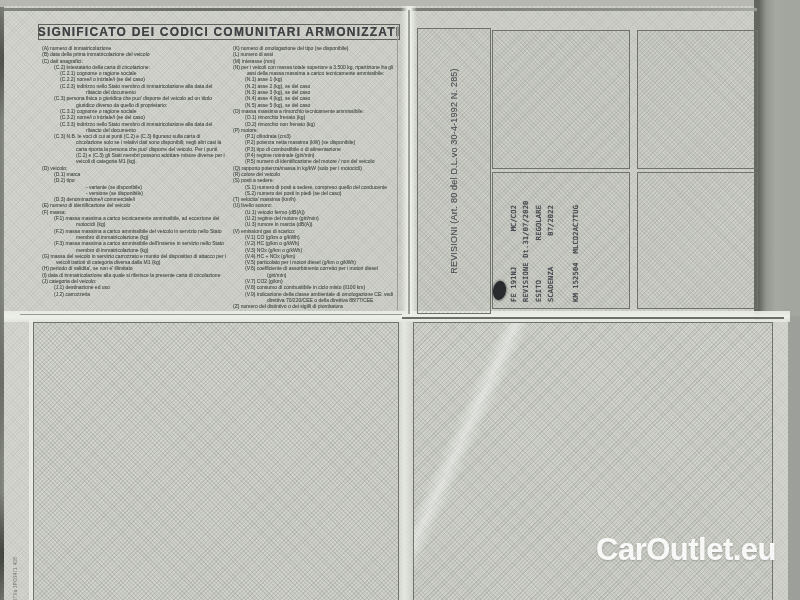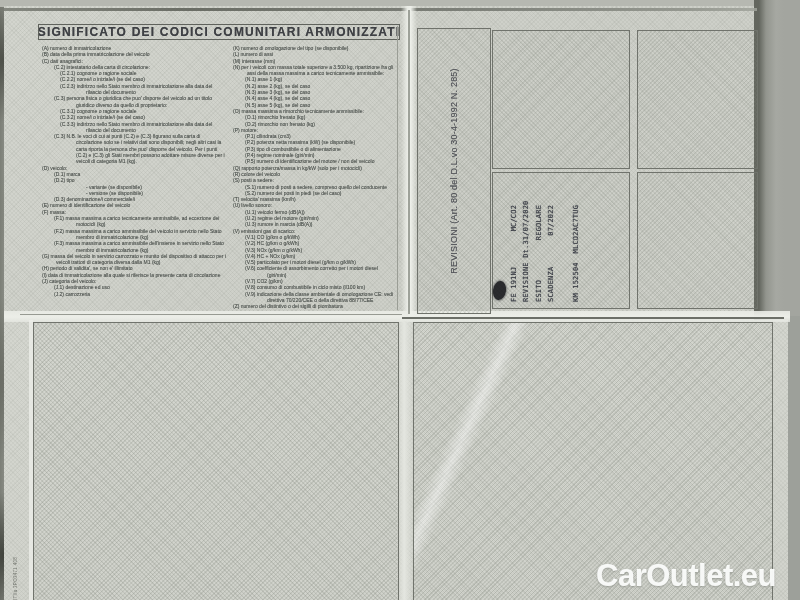--- a/index.html
+++ b/index.html
@@ -149,21 +149,21 @@
       repeating-linear-gradient(45deg, rgba(125,130,120,.18) 0 1px, transparent 1px 3px),
       repeating-linear-gradient(-45deg, rgba(125,130,120,.18) 0 1px, transparent 1px 3px);
   }
   
   .serial{
     left:13px;top:533px;height:67px;
     writing-mode:vertical-rl;transform:rotate(180deg);
     font-size:4.5px;color:#70736c;letter-spacing:.3px;
   }
   .watermark{
-    left:596px;top:558px;
+    left:596px;top:532px;
     font-size:31px;font-weight:bold;letter-spacing:-.5px;
     color:rgba(253,254,253,.92);
     text-shadow:0 1px 2px rgba(128,131,125,.6), 0 0 1px rgba(255,255,255,.5);
     white-space:nowrap;
   }
 </style>
 </head>
 <body>
 
 <div class="abs left-strip"></div>

